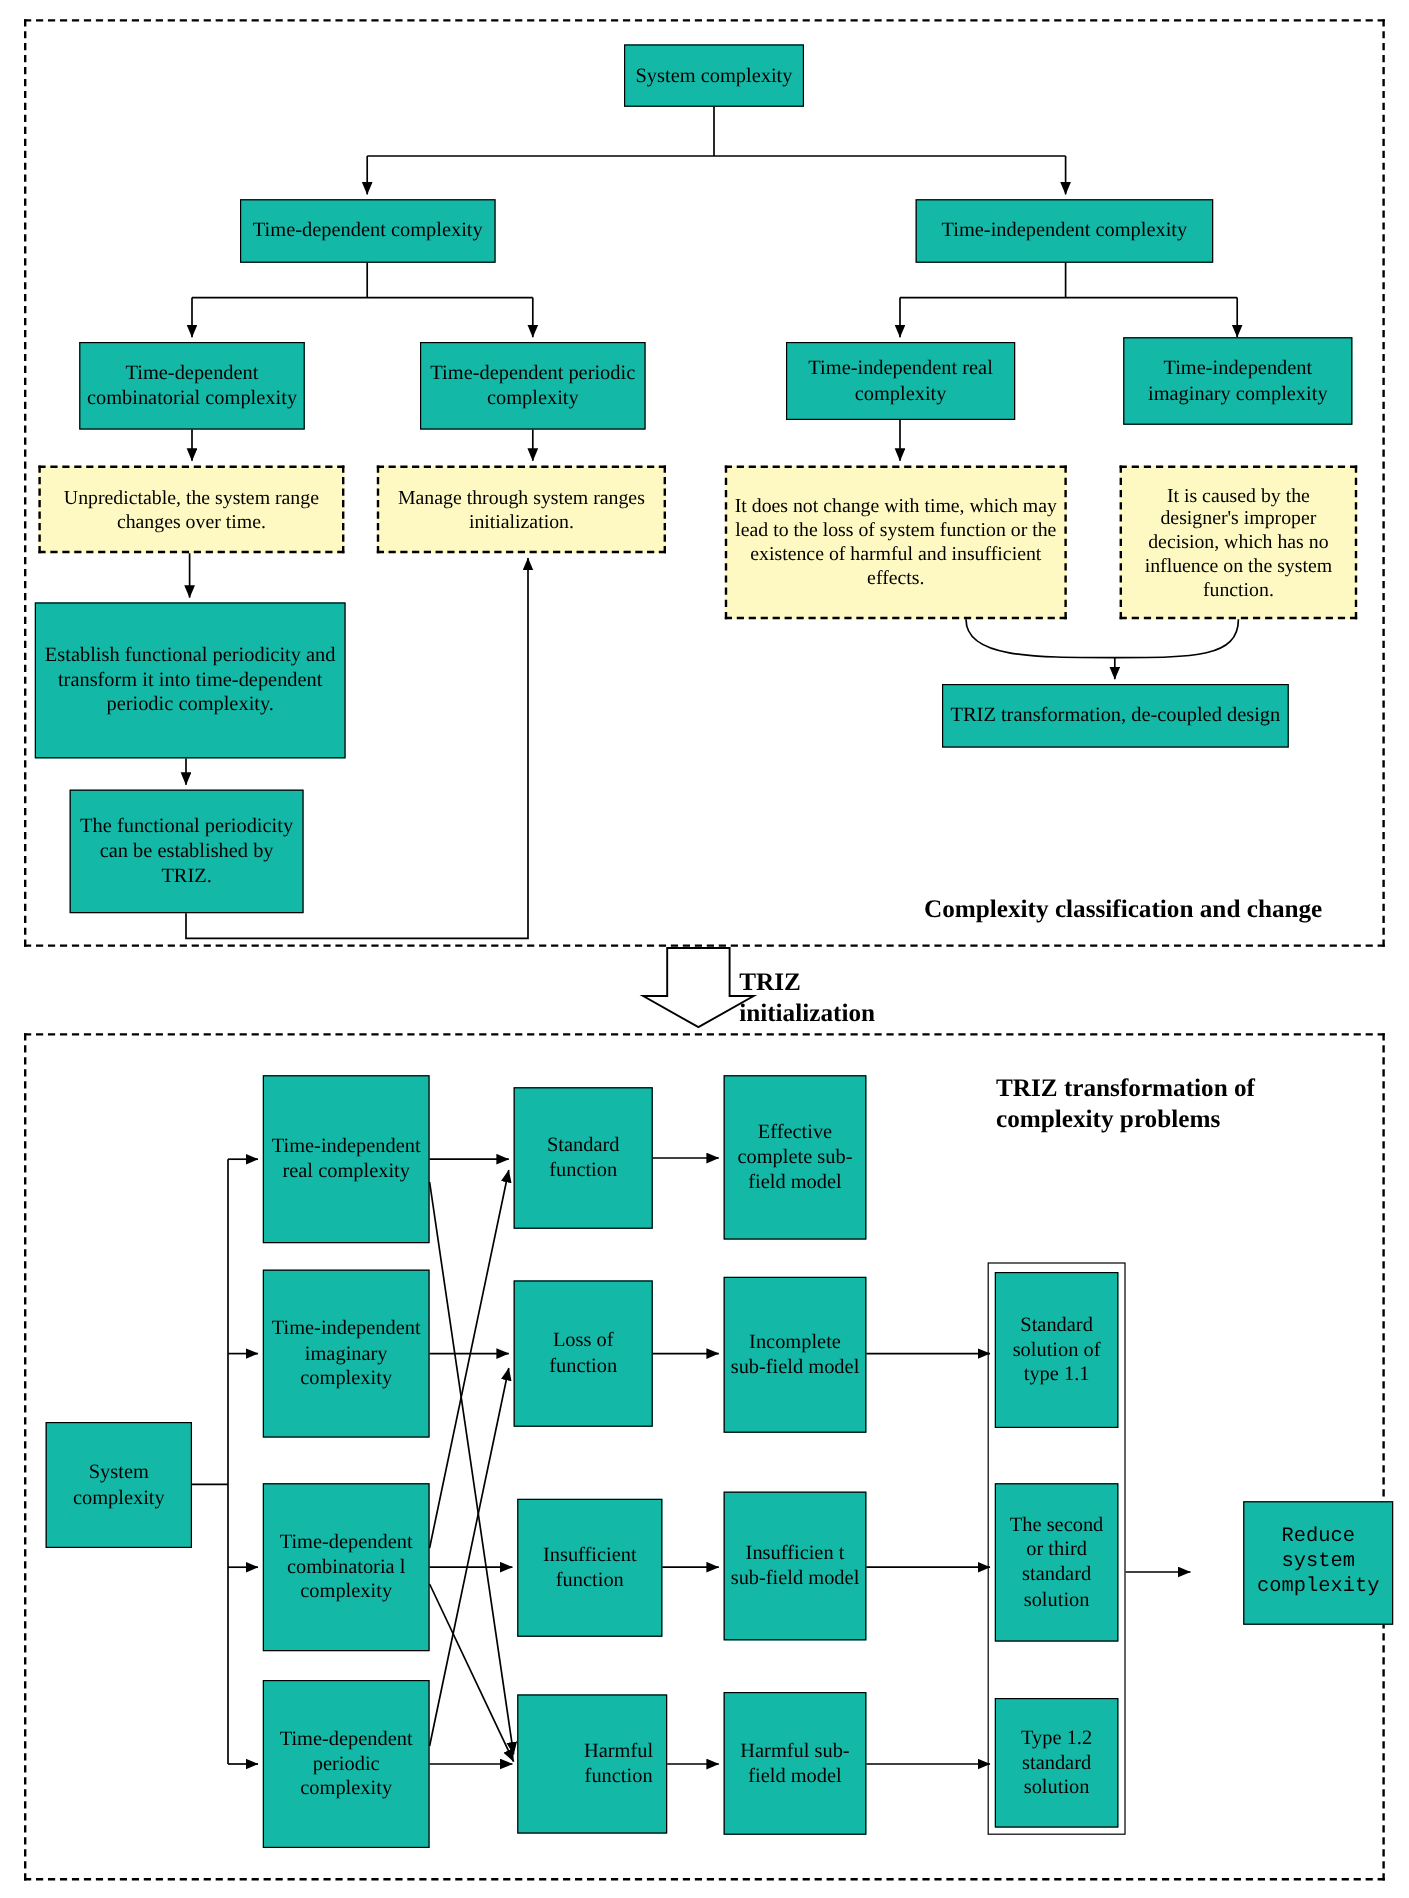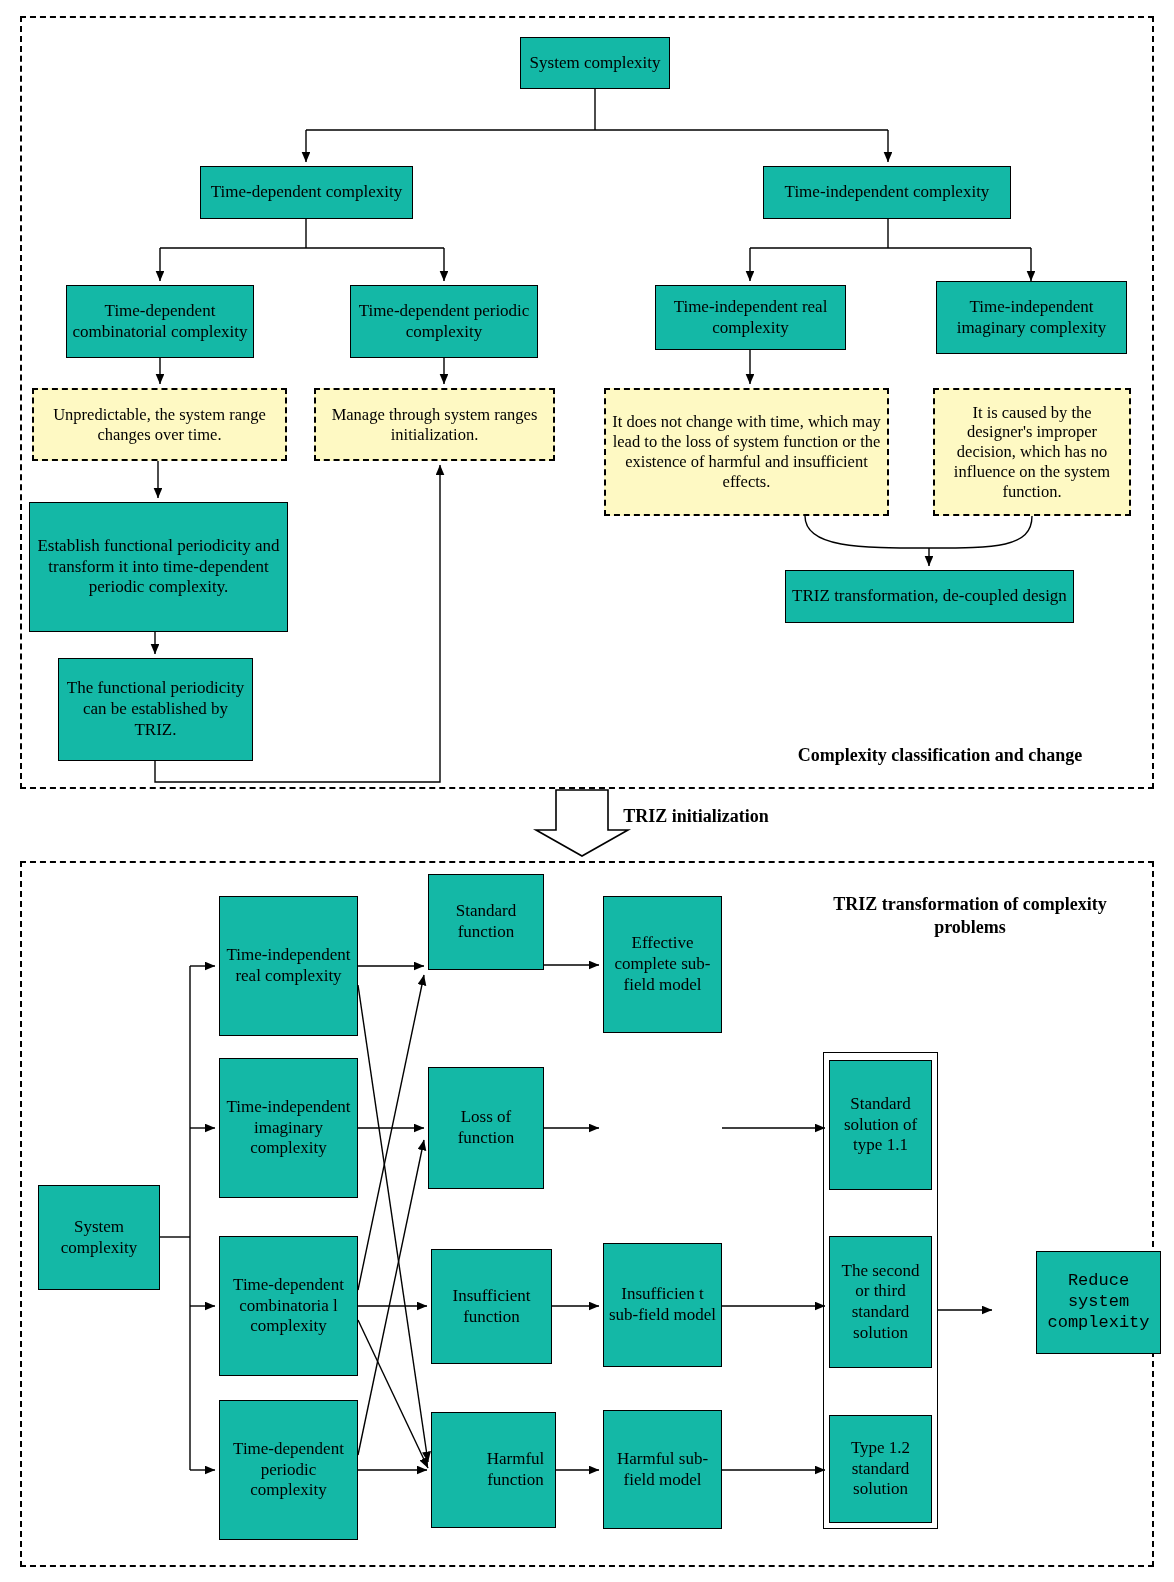--- a/index.html
+++ b/index.html
@@ -59,22 +59,21 @@
     align-items: center;
     justify-content: center;
     text-align: center;
     line-height: 1.2;
     font-size: 16.5px;
     padding: 2px 5px;
   }
   .caption {
     position: absolute;
     font-weight: bold;
-    font-size: 18px;
-    text-align: center;
+    font-size: 21px;
     line-height: 1.25;
   }
   svg.overlay {
     position: absolute;
     left: 0;
     top: 0;
     width: 1174px;
     height: 1582px;
     pointer-events: none;
   }
@@ -135,30 +134,31 @@
   <div class="node" style="left:38px; top:1185px; width:122px; height:105px;">System complexity</div>
 
   <div class="node" style="left:219px; top:896px; width:139px; height:140px;">Time-independent real complexity</div>
 
   <div class="node" style="left:219px; top:1058px; width:139px; height:140px;">Time-independent imaginary complexity</div>
 
   <div class="node" style="left:219px; top:1236px; width:139px; height:140px;">Time-dependent combinatoria l complexity</div>
 
   <div class="node" style="left:219px; top:1400px; width:139px; height:140px;">Time-dependent periodic complexity</div>
 
-  <div class="node" style="left:428px; top:874px; width:116px; height:96px;">Standard function</div>
+  <div class="node" style="left:428px; top:906px; width:116px; height:118px;">Standard function</div>
 
   <div class="node" style="left:428px; top:1067px; width:116px; height:122px;">Loss of function</div>
 
   <div class="node" style="left:431px; top:1249px; width:121px; height:115px;">Insufficient function</div>
 
   <div class="node" style="left:431px; top:1412px; width:125px; height:116px;padding-left:48px;">Harmful function</div>
 
   <div class="node" style="left:603px; top:896px; width:119px; height:137px;">Effective complete sub-field model</div>
 
+  <div class="node" style="left:603px; top:1064px; width:119px; height:130px;">Incomplete sub-field model</div>
 
   <div class="node" style="left:603px; top:1243px; width:119px; height:124px;">Insufficien t sub-field model</div>
 
   <div class="node" style="left:603px; top:1410px; width:119px; height:119px;">Harmful sub-field model</div>
 
   <div class="node" style="left:823px; top:1052px; width:115px; height:477px; background:transparent;"></div>
 
   <div class="node" style="left:829px; top:1060px; width:103px; height:130px;">Standard solution of type 1.1</div>
 
   <div class="node" style="left:829px; top:1236px; width:103px; height:132px;">The second or third standard solution</div>

